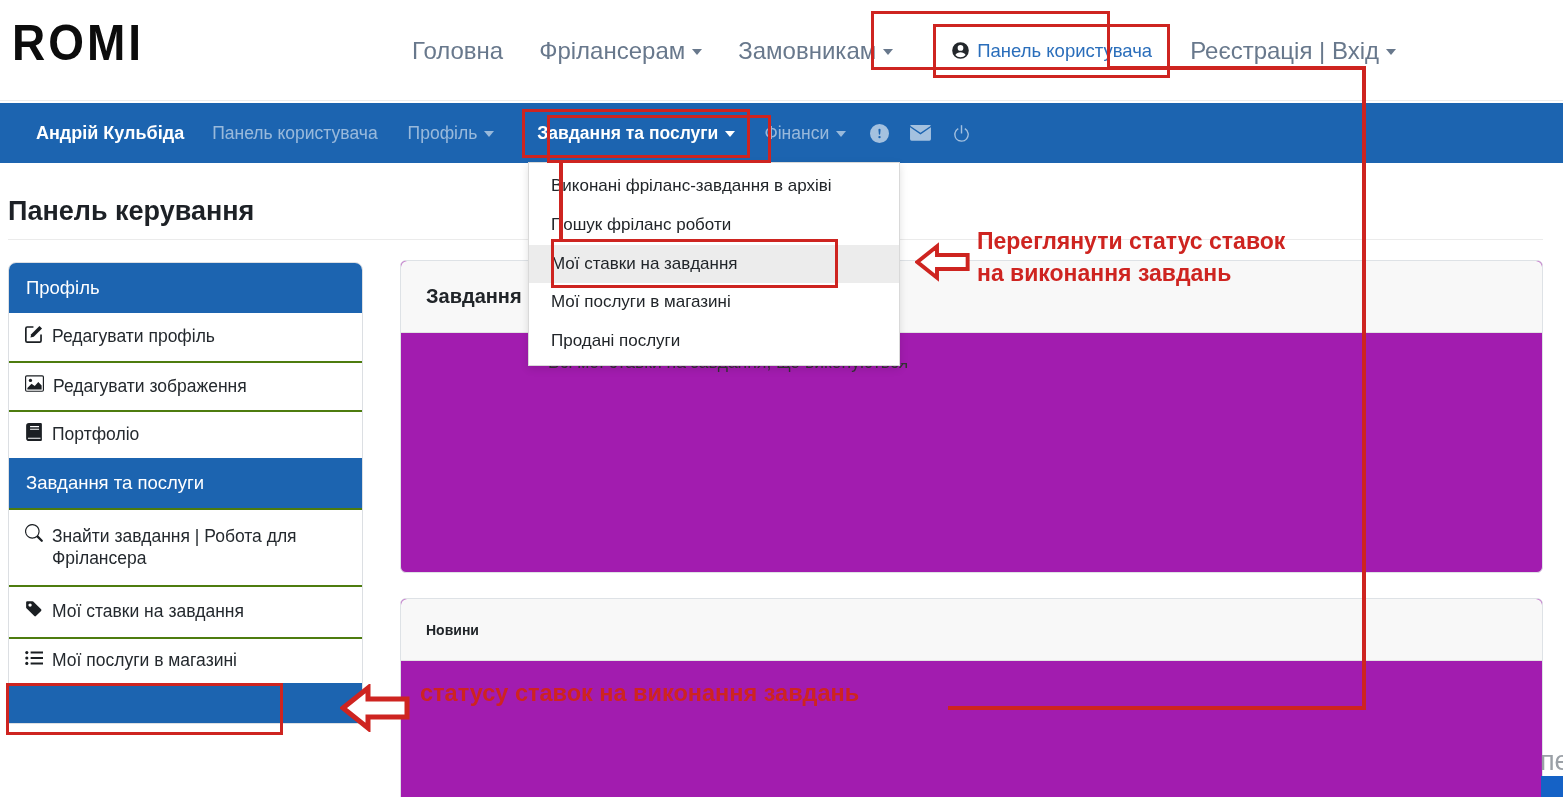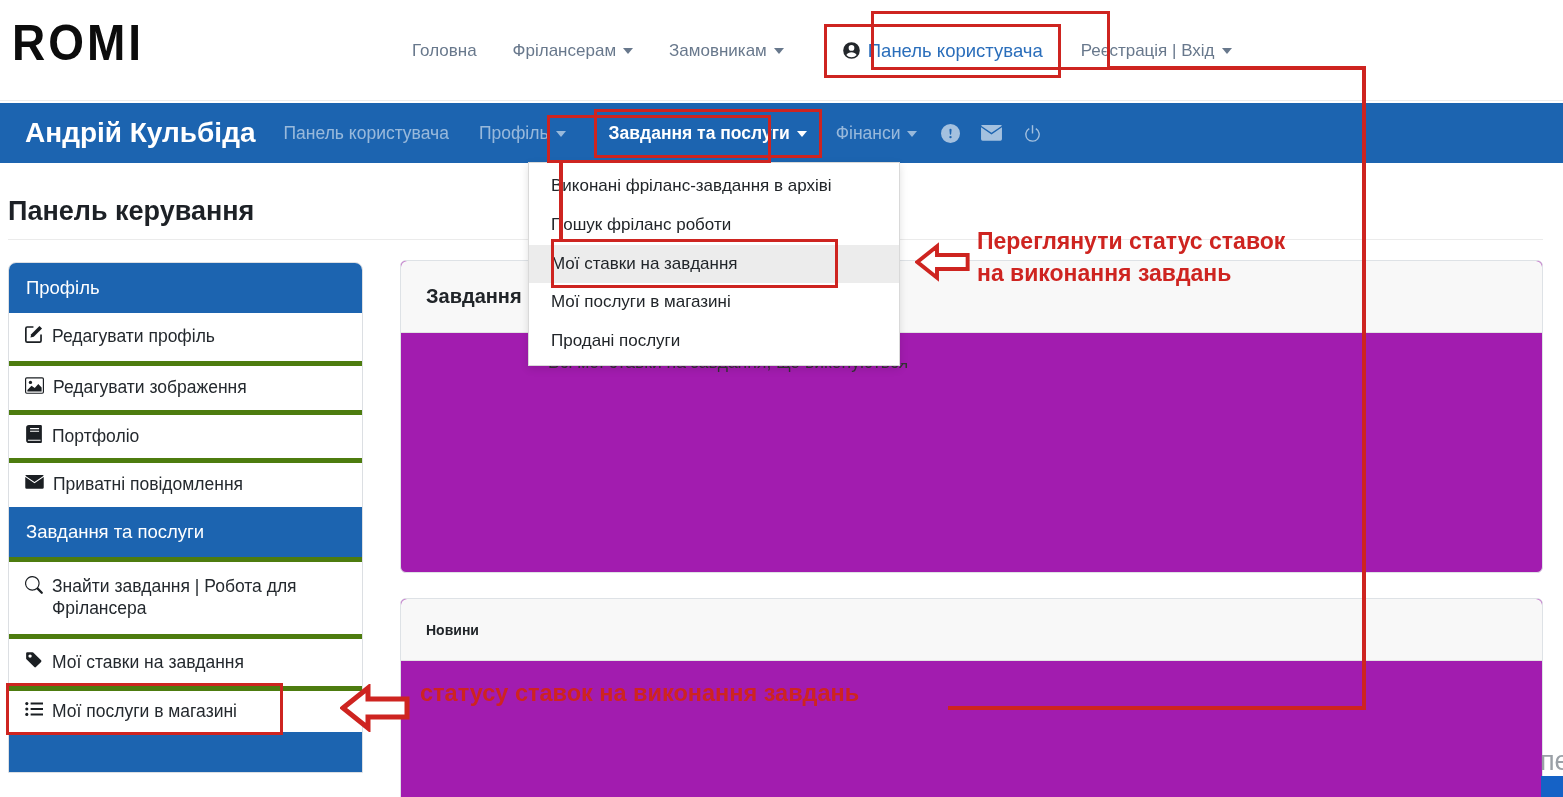--- a/index.html
+++ b/index.html
@@ -5,41 +5,41 @@
   * { margin:0; padding:0; box-sizing:border-box; }
   html,body { width:1563px; height:797px; }
   body {
     position:relative; overflow:hidden; background:#fff;
     font-family:"Liberation Sans","DejaVu Sans",sans-serif; color:#212529;
   }
   
   .top-header { position:absolute; left:0; top:0; width:1563px; height:101px; background:#fff; border-bottom:1px solid #ececec; }
   .logo { position:absolute; left:12px; top:16px; font-size:46px; font-weight:900; letter-spacing:3px; color:#0c0c0c; transform:scaleY(1.08); }
   .top-nav { position:absolute; left:412px; top:0; height:101px; display:flex; align-items:center; }
-  .top-nav .nav-link { font-size:17px; color:#68788c; white-space:nowrap; cursor:pointer; }
+  .top-nav .nav-link { font-size:24px; color:#68788c; white-space:nowrap; cursor:pointer; }
   .top-nav .caret { border-top-color:#68788c; }
   .mr36{margin-right:36px;} .mr40{margin-right:40px;} .mr20{margin-right:20px;}
   .boxed-red { border:3px solid #ce2420; padding:13px 15px; display:flex; align-items:center; gap:7px; }
   .link-blue { color:#2a6ebb !important; }
   .caret { display:inline-block; width:0; height:0; border-left:5px solid transparent; border-right:5px solid transparent; border-top:6px solid currentColor; margin-left:7px; vertical-align:middle; }
   
   .navbar { position:absolute; left:0; top:103px; width:1563px; height:60px; background:#1c64b0; display:flex; align-items:center; }
-  .navbar .brand { margin-left:25px; margin-right:28px; font-size:28px; font-weight:bold; color:#fff; white-space:nowrap; }
+  .navbar .brand { margin-left:36px; margin-right:28px; font-size:18px; font-weight:bold; color:#fff; white-space:nowrap; }
   .navbar .nb-link { font-size:17.5px; color:rgba(255,255,255,.55); white-space:nowrap; cursor:pointer; }
   .navbar .nb-active { color:#fff; font-weight:bold; border:3px solid #ce2420; padding:11px 12px; }
   .nb-mr { margin-right:30px; }
   .nb-icons { display:flex; align-items:center; gap:21px; margin-left:24px; color:rgba(255,255,255,.6); }
   .nb-icons svg { display:block; cursor:pointer; }
   
   .page-title { position:absolute; left:8px; top:196px; font-size:27px; font-weight:bold; color:#1d2126; }
   .title-rule { position:absolute; left:8px; top:239px; width:1535px; border-top:1px solid #ebebeb; }
   
   .sidebar { position:absolute; left:8px; top:262px; width:355px; background:#fff; border:1px solid #dcdfe3; border-radius:8px 8px 0 0; overflow:hidden; }
   .sb-header { background:#1c64b0; color:#fff; font-size:18.5px; display:flex; align-items:center; padding-left:17px; }
-  .sb-item { display:flex; align-items:center; gap:9px; padding-left:16px; font-size:17.5px; color:#24292e; border-top:5px solid #4d7c0f; cursor:pointer; background:#fff; line-height:1.25; }
+  .sb-item { display:flex; align-items:center; gap:9px; padding-left:16px; font-size:17.5px; color:#24292e; border-top:2px solid #4d7c0f; cursor:pointer; background:#fff; line-height:1.25; }
   .sb-item svg { flex:0 0 auto; }
   .sb-wrap { padding-right:14px; }
   
   .panel { position:absolute; left:400px; width:1143px; background:#a21caf; border:1px solid #dee2e6; border-radius:6px; }
   .panel-head { background:#f8f8f8; border-bottom:1px solid #e3e3e3; border-radius:6px 6px 0 0; display:flex; align-items:center; padding-left:25px; font-size:20px; font-weight:bold; color:#212529; }
   #panel-tasks { top:260px; height:313px; }
   #panel-tasks .panel-head { height:72px; }
   #panel-news { top:598px; height:230px; }
   #panel-news .panel-head { height:62px; font-size:14px; }
   
@@ -139,27 +139,20 @@
     <span class="sb-wrap">Редагувати зображення</span>
   </div>
   <div class="sb-item" style="height:48px;">
     <span><svg width="18" height="18" viewBox="0 0 16 16" fill="#1b1f23">
           <path d="M3.5 0A2.5 2.5 0 0 0 1 2.5v11A2.5 2.5 0 0 0 3.5 16H14a1 1 0 0 0 1-1V1a1 1 0 0 0-1-1H3.5z"></path>
           <path fill="#fff" d="M4.5 2.6h8v1.1h-8zM4.5 5h8v1.1h-8z"></path>
           <path fill="#fff" d="M2.6 13h11.2v1H2.6z"></path>
         </svg></span>
     <span class="sb-wrap">Портфоліо</span>
   </div>
-  <div class="sb-item" style="height:49px;">
-    <span><svg width="19" height="15" viewBox="0 0 16 13" fill="#1b1f23">
-          <path d="M.05.555A1 1 0 0 1 1 0h14a1 1 0 0 1 .95.555L8 6 .05.555z"></path>
-          <path d="M0 1.7v9.1A1.2 1.2 0 0 0 1.2 12h13.6a1.2 1.2 0 0 0 1.2-1.2V1.7L8 7.2.0 1.7z"></path>
-        </svg></span>
-    <span class="sb-wrap">Приватні повідомлення</span>
-  </div>
   <div class="sb-header" style="height:50px;">Завдання та послуги</div>
   <div class="sb-item" style="height:77px;">
     <span style="align-self:flex-start; margin-top:14px;"><svg width="18" height="18" viewBox="0 0 16 16" fill="#1b1f23">
           <path d="M11.742 10.344a6.5 6.5 0 1 0-1.397 1.398h-.001l3.85 3.85a1 1 0 0 0 1.415-1.414l-3.85-3.85zM12 6.5a5.5 5.5 0 1 1-11 0 5.5 5.5 0 0 1 11 0z"></path>
         </svg></span>
     <span class="sb-wrap">Знайти завдання | Робота для Фрілансера</span>
   </div>
   <div class="sb-item" style="height:52px;">
     <span><svg width="18" height="18" viewBox="0 0 16 16" fill="#1b1f23">
           <path d="M2 1a1 1 0 0 0-1 1v4.586a1 1 0 0 0 .293.707l7 7a1 1 0 0 0 1.414 0l4.586-4.586a1 1 0 0 0 0-1.414l-7-7A1 1 0 0 0 6.586 1H2zm4 3.5a1.5 1.5 0 1 1-3 0 1.5 1.5 0 0 1 3 0z"></path>

